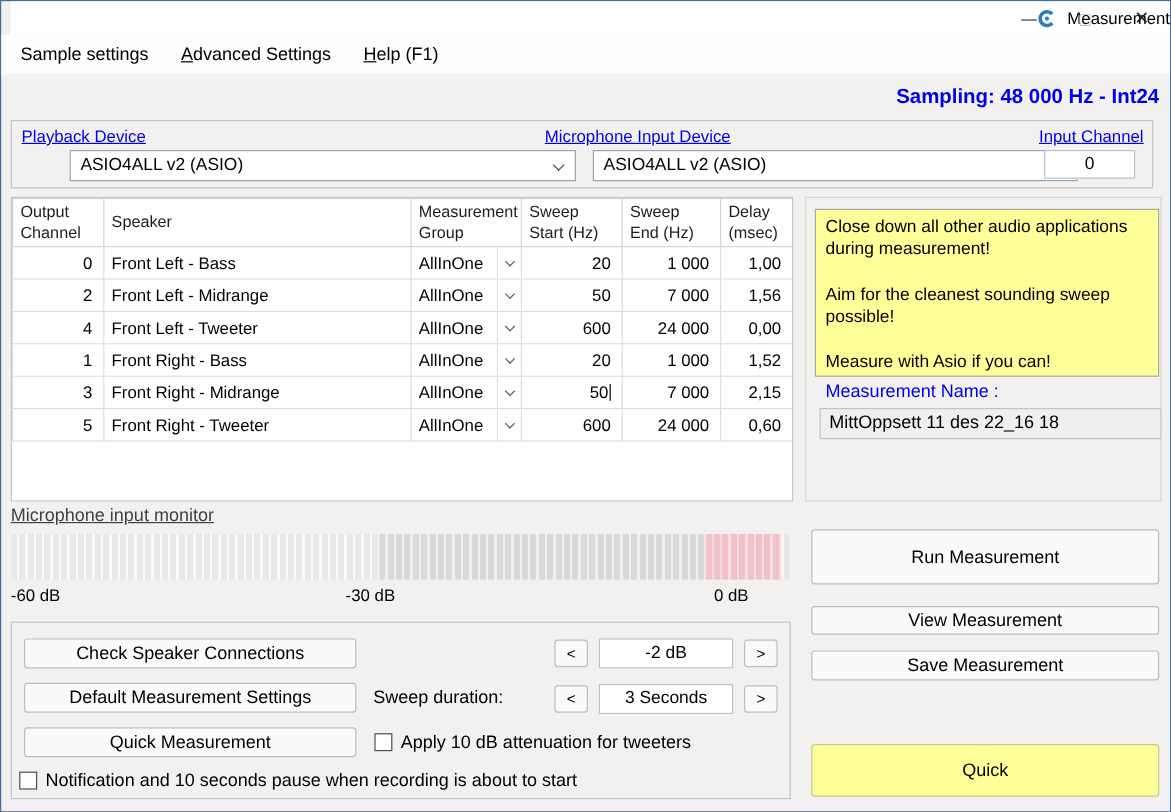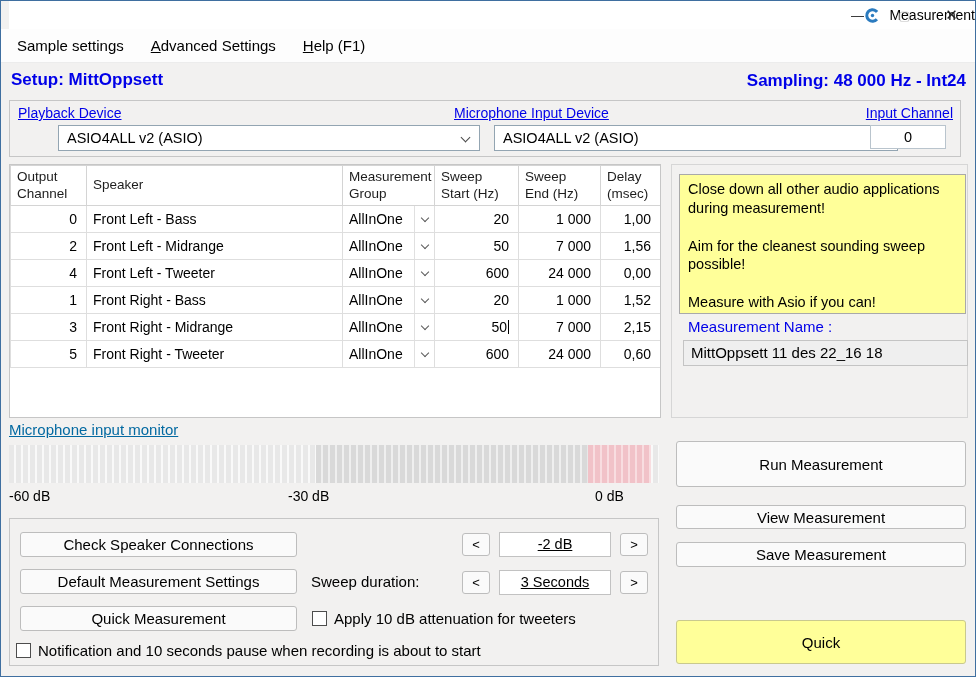--- a/index.html
+++ b/index.html
@@ -51,40 +51,40 @@
   .cell-combo .txt { padding-left:6px; }
   .arrowbox { width:20px; height:100%; border-left:1px solid #e0e0e0; display:flex; align-items:center; justify-content:center; }
   .chev-sm { width:6px; height:6px; border-left:1.5px solid #5a5a5a; border-bottom:1.5px solid #5a5a5a; transform:rotate(-45deg); margin-top:-3px; }
   .caret { display:inline-block; width:1px; height:14px; background:#000; vertical-align:-2px; margin-left:1px; }
   
   .right-panel { position:absolute; left:670px; top:163px; width:297px; height:254px; border:1px solid #d6d6d6; }
   .note-box { position:absolute; left:7px; top:9px; width:287px; height:140px; background:#ffff99; border:1px solid #a9a9a9; padding:5px 8px; font-size:14.5px; line-height:1.3; white-space:pre-line; overflow:hidden; }
   .name-label { position:absolute; left:16px; top:153px; font-size:15px; color:#0000e8; }
   .name-box { position:absolute; left:11px; top:175px; width:285px; height:26px; background:#efefef; border:1px solid #c4c4c4; font-size:15px; line-height:24px; padding-left:7px; white-space:nowrap; overflow:hidden; }
   
-  .monitor-label { position:absolute; left:8px; top:420px; font-size:15px; text-decoration:underline; color:#0369a1; }
+  .monitor-label { position:absolute; left:8px; top:420px; font-size:15px; text-decoration:underline; color:#404040; }
   .meter { position:absolute; left:8px; top:444px; width:650px; height:38px;
     background:repeating-linear-gradient(90deg,#e8e8e8 0px,#e8e8e8 5px,#f9f9f9 5px,#f9f9f9 7px); }
   .meter .m-mid { position:absolute; left:47.2%; top:0; width:41.8%; height:100%;
     background:repeating-linear-gradient(90deg,#d9d9d9 0px,#d9d9d9 5px,#efefef 5px,#efefef 7px); }
   .meter .m-pink { position:absolute; left:89%; top:0; width:9.8%; height:100%;
     background:repeating-linear-gradient(90deg,#f1c2c8 0px,#f1c2c8 5px,#f8dde0 5px,#f8dde0 7px); }
   .scale-label { position:absolute; top:487px; font-size:14px; color:#000; }
   .s0 { left:8px; } .s1 { left:287px; } .s2 { left:594px; }
   
   .bottom-panel { position:absolute; left:8px; top:517px; width:650px; height:148px; border:1px solid #c6c6c6; }
   .btn { background:#fafafa; border:1px solid #bdbdbd; border-radius:3px; font-size:15px; color:#000; display:flex; align-items:center; justify-content:center; text-align:center; }
   .bp-btn1 { position:absolute; left:10px; top:13px; width:277px; height:25px; }
   .bp-btn2 { position:absolute; left:10px; top:50px; width:277px; height:25px; }
   .bp-btn3 { position:absolute; left:10px; top:87px; width:277px; height:25px; }
   .sweep-label { position:absolute; left:301px; top:54px; font-size:15px; }
   .step-btn { position:absolute; width:28px; height:23px; font-size:13px; }
   .lvl-dec { left:452px; top:14px; } .lvl-inc { left:610px; top:14px; }
   .dur-dec { left:452px; top:52px; } .dur-inc { left:610px; top:52px; }
-  .val-box { position:absolute; width:112px; height:25px; background:#fff; border:1px solid #c2c2c2; text-align:center; font-size:14.5px; line-height:23px;text-decoration:underline; }
+  .val-box { position:absolute; width:112px; height:25px; background:#fff; border:1px solid #c2c2c2; text-align:center; font-size:14.5px; line-height:23px; }
   .lvl-box { left:489px; top:13px; } .dur-box { left:489px; top:51px; }
   .chk-row { position:absolute; display:flex; align-items:center; gap:7px; font-size:15px; white-space:nowrap; }
   .chk-atten { left:302px; top:91px; }
   .chk-notif { left:6px; top:123px; }
   .chk-box { width:15px; height:15px; background:#fff; border:1px solid #4d4d4d; flex:0 0 auto; }
   
   .act-run  { position:absolute; left:675px; top:440px; width:290px; height:46px; }
   .act-view { position:absolute; left:675px; top:504px; width:290px; height:24px; }
   .act-save { position:absolute; left:675px; top:541px; width:290px; height:25px; }
   .act-exit { position:absolute; left:675px; top:619px; width:290px; height:44px; background:#ffff99; border:1px solid #c9c98e; }
@@ -106,21 +106,20 @@
       <div class="win-btn close">✕</div>
     </div>
   </div>
 
   <div class="menubar">
       <span class="menu-item">Sample settings</span>
       <span class="menu-item"><u>A</u>dvanced Settings</span>
       <span class="menu-item"><u>H</u>elp (F1)</span>
     </div>
 
-  <div class="setup-label">Setup: MittOppsett</div>
   <div class="sampling-label">Sampling: 48 000 Hz - Int24</div>
 
   <div class="device-panel">
     <span class="link dp-playback-label">Playback Device</span>
     <div class="combo dp-playback-combo">
       <span>ASIO4ALL v2 (ASIO)</span>
       <span class="chev"></span>
     </div>
     <span class="link dp-mic-label">Microphone Input Device</span>
     <div class="combo dp-mic-combo">

